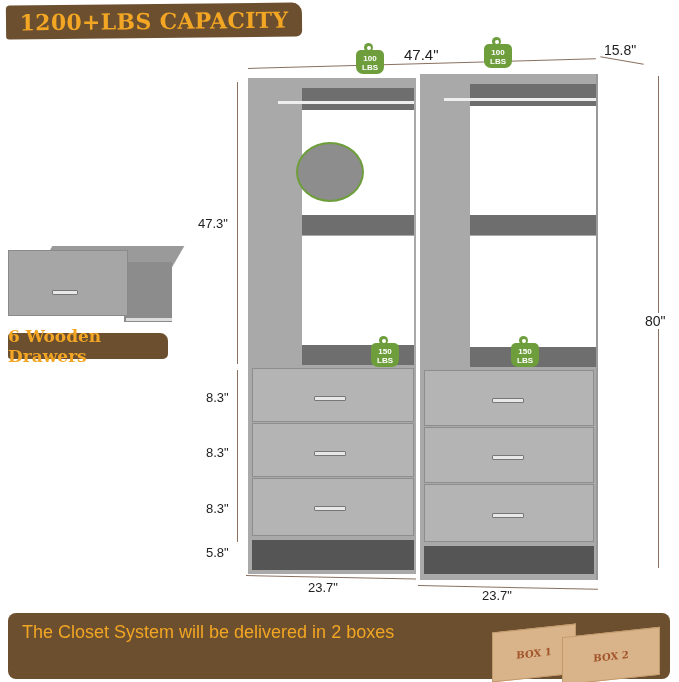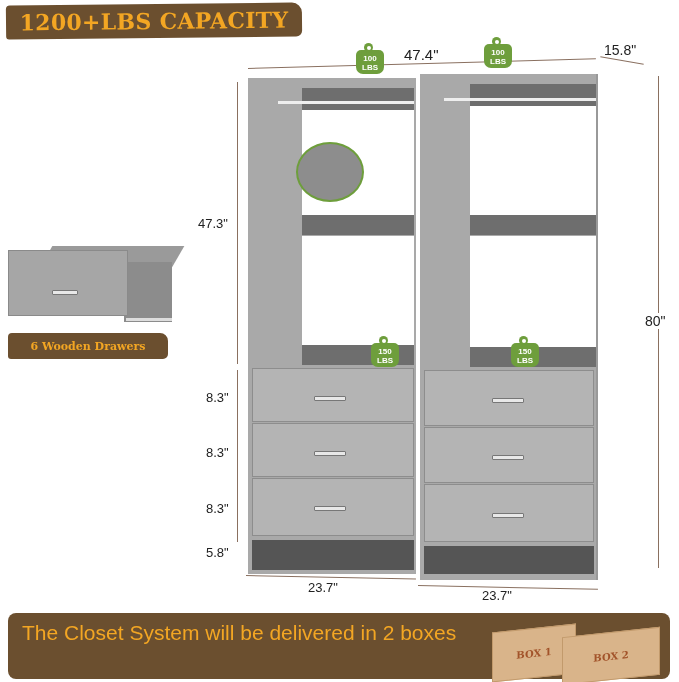--- a/index.html
+++ b/index.html
@@ -1,33 +1,33 @@
 <!DOCTYPE html>
 <html><head>
 <meta charset="utf-8">
 <style>
   html, body { margin:0; padding:0; background:#fff; }
   body { width:679px; height:682px; position:relative; overflow:hidden; font-family:"Liberation Sans", sans-serif; }
   .abs { position:absolute; }
   .banner-top { left:6px; top:4px; width:296px; height:34px; background:#6b4f2f; border-radius:4px 10px 6px 3px; transform:rotate(-0.6deg); display:flex; align-items:center; justify-content:center; }
   .banner-top span { color:#f3a623; font-family:"DejaVu Serif", serif; font-weight:bold; font-size:22px; letter-spacing:0.3px; }
   .drawer-banner { left:8px; top:333px; width:160px; height:26px; background:#6b4f2f; border-radius:4px 8px 5px 3px; display:flex; align-items:center; justify-content:center; }
-  .drawer-banner span { color:#f3a623; font-family:"DejaVu Serif", serif; font-weight:bold; font-size:11px; }
+  .drawer-banner span { color:#f3a623; font-family:"DejaVu Serif", serif; font-weight:bold; font-size:17px; }
   .dim { color:#222; font-size:13px; }
   .dimline { background:#8a7060; }
   .closet { left:248px; top:70px; width:350px; height:510px; }
   .panel { background:#a9a9a9; }
   .dark { background:#6e6e6e; }
   .drawer { background:#b4b4b4; border:1px solid #8d8d8d; box-sizing:border-box; }
   .handle { width:30px; height:3px; background:#e8e8e8; border:1px solid #777; border-radius:1px; }
   .weight { width:28px; height:24px; background:#6e9e3c; border-radius:5px 5px 7px 7px; color:#fff; font-size:8px; font-weight:bold; text-align:center; line-height:9px; padding-top:4px; box-sizing:border-box; }
   .weight::before { content:""; position:absolute; top:-7px; left:8px; width:9px; height:9px; border-radius:50%; background:#6e9e3c; }
   .weight::after { content:""; position:absolute; top:-4px; left:11px; width:4px; height:4px; border-radius:50%; background:#fff; }
   .bottom-banner { left:8px; top:613px; width:662px; height:66px; background:#6b4f2f; border-radius:8px; }
-  .bottom-text { left:22px; top:619px; color:#f3a623; font-size:21px; line-height:27px;text-align:right; }
+  .bottom-text { left:22px; top:619px; color:#f3a623; font-size:18px; line-height:27px;text-align:right; }
   .box { background:#d9b48a; border:1px solid #c29a6c; display:flex; align-items:center; justify-content:center; color:#a2532a; font-weight:bold; font-size:10px; font-family:"DejaVu Serif", serif; }
 </style>
 </head>
 <body>
 
 <div class="abs banner-top">
   <span>1200+LBS CAPACITY</span>
 </div>
 
 <div class="abs" style="left:8px;top:238px;width:168px;height:92px;">

